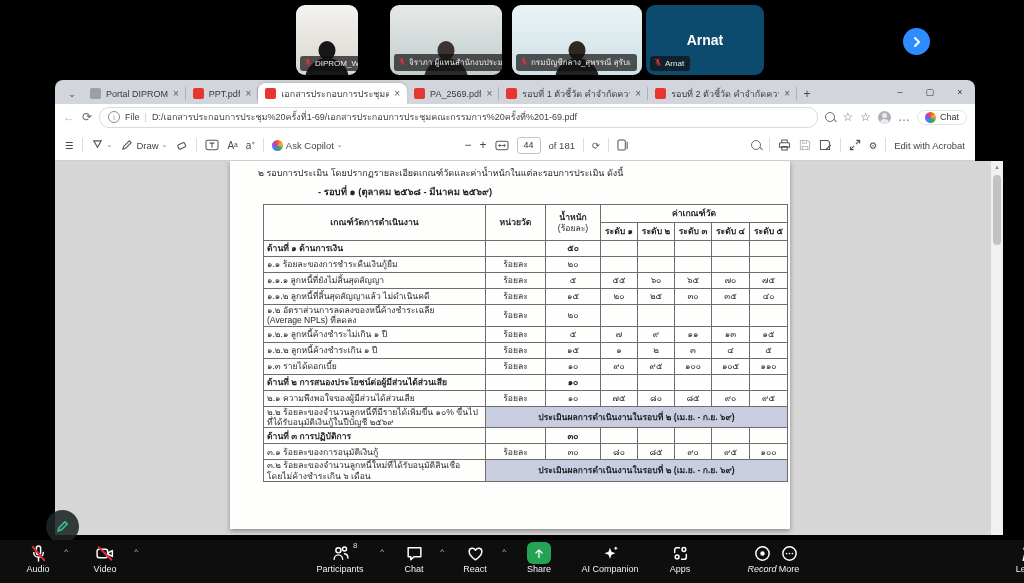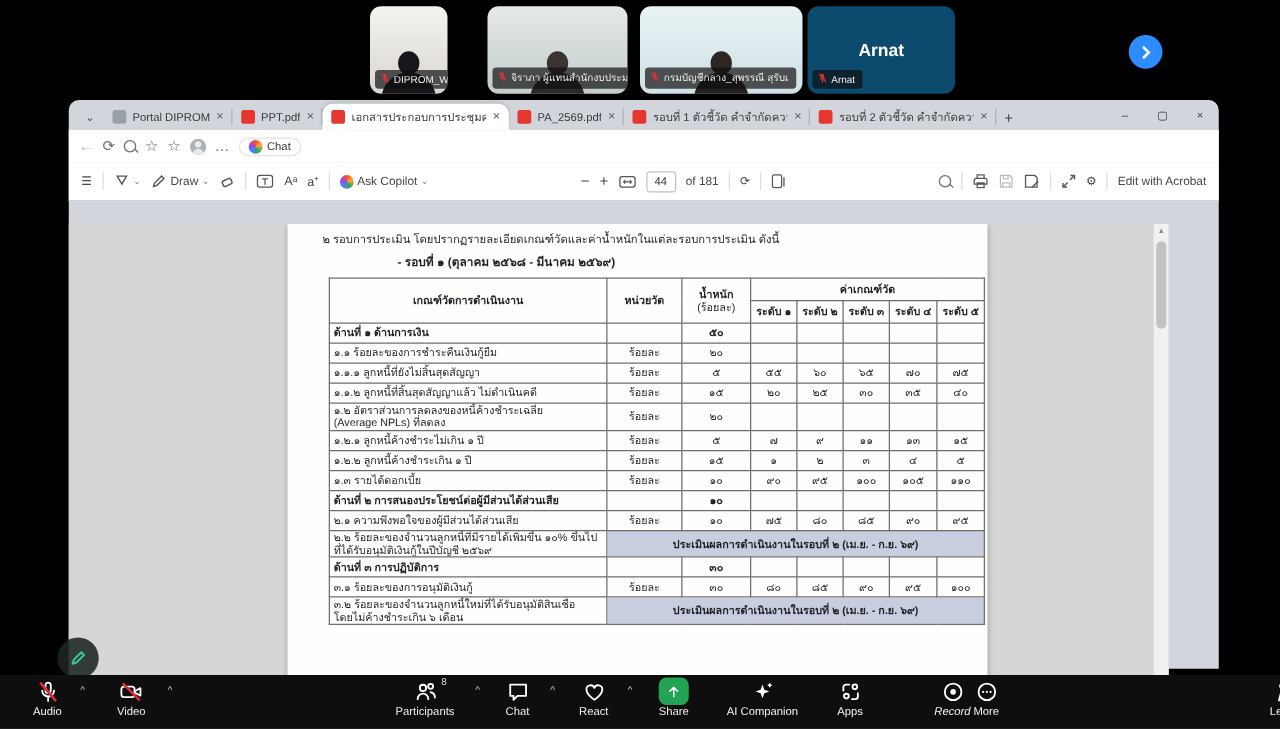--- a/index.html
+++ b/index.html
@@ -65,21 +65,21 @@
 
   #pdfbar{height:30px;background:#fff;border-bottom:1px solid #cfcfcf;display:flex;align-items:center;
     padding:0 10px;font-size:9.5px;color:#474747;gap:8px;}
   .pbar-sep{width:1px;height:14px;background:#ddd;}
   .pico{display:flex;align-items:center;gap:3px;}
   .pico svg{display:block;}
   #page-box{width:22px;height:15px;border:1px solid #c4c4c4;border-radius:3px;font-size:9px;text-align:center;color:#333;padding:0;}
   .spacer{flex:1;}
   #edit-acrobat{white-space:nowrap;}
 
-  #content{position:absolute;left:0;top:99px;width:880px;height:374px;background:#d6d6d6;overflow:hidden;}
+  #content{position:absolute;left:0;top:81px;width:948px;height:374px;background:#d6d6d6;overflow:hidden;}
   #scrollbar{position:absolute;right:0;top:0;width:12px;height:374px;background:#f1f1f1;}
   #scrollbar .arr{display:block;text-align:center;color:#8a8a8a;font-size:6px;padding-top:3px;}
   #scrollbar .thumb{position:absolute;left:2px;top:14px;width:8px;height:70px;border-radius:4px;background:#c2c2c2;}
 
   
   #pdfpage{position:absolute;left:175px;top:0;width:560px;height:368px;background:#fefefc;box-shadow:0 2px 5px rgba(0,0,0,.35);color:#1f2024;}
   #doc-line1{font-size:9px;margin:5px 0 0 28px;white-space:nowrap;}
   #doc-line2{font-size:9.5px;font-weight:bold;margin:4px 0 5px 88px;}
   #doc-table{border-collapse:collapse;margin-left:33px;width:524px;font-size:8.6px;table-layout:fixed;}
   #doc-table th,#doc-table td{border:1px solid #6d6d6d;padding:0 3px;height:15px;line-height:1.2;overflow:hidden;}
@@ -196,20 +196,26 @@
     <span id="win-controls">
       <span>–</span>
       <span>▢</span>
       <span>×</span>
     </span>
   </div>
 
   <div id="navbar">
     <span class="nav-ic dim">←</span>
     <span class="nav-ic">⟳</span>
+    <div id="urlbar">
+      <span class="info">i</span>
+      <span>File</span>
+      <span class="sep">|</span>
+      <span id="url-path">D:/เอกสารประกอบการประชุม%20ครั้งที่1-69/เอกสารประกอบการประชุมคณะกรรมการ%20ครั้งที่%201-69.pdf</span>
+    </div>
     <span class="mag"></span>
     <span class="nav-ic">☆</span>
     <span class="nav-ic">☆</span>
     <span class="avatar"></span>
     <span class="nav-ic">…</span>
     <span id="chat-pill">
       <span class="copilot-dot"></span>
       <span>Chat</span>
     </span>
   </div>

